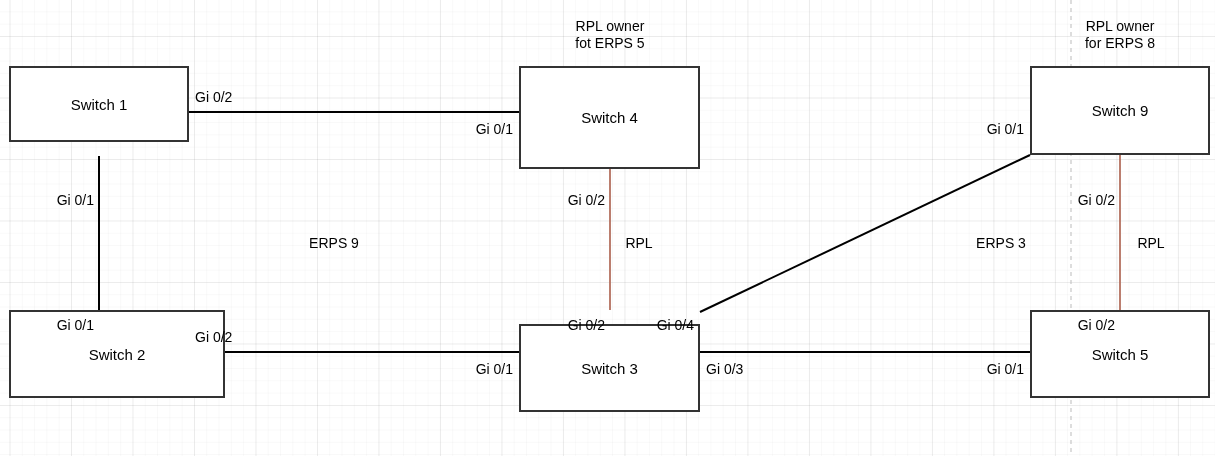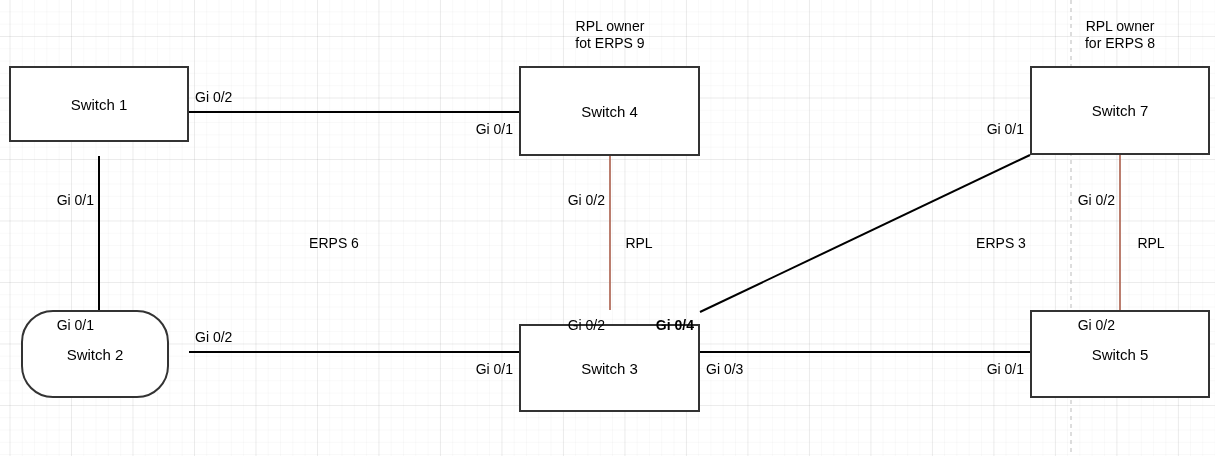--- a/index.html
+++ b/index.html
@@ -75,58 +75,58 @@
       <line x1="610" y1="156" x2="610" y2="310" stroke="#b4705f" stroke-width="1.8"></line>
       <line x1="700" y1="312" x2="1030" y2="155" stroke="#000000" stroke-width="2"></line>
       <line x1="700" y1="352" x2="1030" y2="352" stroke="#000000" stroke-width="2"></line>
       <line x1="1120" y1="155" x2="1120" y2="310" stroke="#b4705f" stroke-width="1.8"></line>
     </svg>
 
   <div id="nodes-layer">
       <div class="node" style="left: 9px; top: 66px; width: 180px; height: 76px; border-color: rgb(51, 51, 51); background: rgb(255, 255, 255);">
         <span>Switch 1</span>
       </div>
-      <div class="node" style="left: 21px; top: 310px; width: 148px; height: 88px; border-color: rgb(51, 51, 51); background: rgb(255, 255, 255); border-radius: 32px;">
+      <div class="node" style="left: 9px; top: 310px; width: 216px; height: 88px; border-color: rgb(51, 51, 51); background: rgb(255, 255, 255);">
         <span>Switch 2</span>
       </div>
       <div class="node" style="left: 519px; top: 324px; width: 181px; height: 88px; border-color: rgb(51, 51, 51); background: rgb(255, 255, 255); justify-content: center;">
         <span>Switch 3</span>
       </div>
-      <div class="node" style="left: 519px; top: 66px; width: 181px; height: 90px; border-color: rgb(51, 51, 51); background: rgb(255, 255, 255);">
+      <div class="node" style="left: 519px; top: 66px; width: 181px; height: 103px; border-color: rgb(51, 51, 51); background: rgb(255, 255, 255);">
         <span>Switch 4</span>
       </div>
       <div class="node" style="left: 1030px; top: 310px; width: 180px; height: 88px; border-color: rgb(51, 51, 51); background: rgb(255, 255, 255); justify-content: center;">
         <span>Switch 5</span>
       </div>
       <div class="node" style="left: 1030px; top: 66px; width: 180px; height: 89px; border-color: rgb(51, 51, 51); background: rgb(255, 255, 255);">
-        <span>Switch 7</span>
+        <span>Switch 9</span>
       </div>
     </div>
   <div id="labels-layer">
       <div class="port-label al-left" style="left: 195px; top: 89px; color: rgb(0, 0, 0);">Gi 0/2</div>
       <div class="port-label al-right" style="left: 513px; top: 89px; color: rgb(0, 0, 0);">Gi 0/1</div>
       <div class="port-label al-right" style="left: 94px; top: 160px; color: rgb(0, 0, 0);">Gi 0/1</div>
       <div class="port-label al-right" style="left: 94px; top: 285px; color: rgb(0, 0, 0);">Gi 0/1</div>
       <div class="port-label al-right" style="left: 605px; top: 160px; color: rgb(0, 0, 0);">Gi 0/2</div>
       <div class="port-label al-right" style="left: 605px; top: 285px; color: rgb(0, 0, 0);">Gi 0/2</div>
       <div class="port-label al-left" style="left: 195px; top: 329px; color: rgb(0, 0, 0);">Gi 0/2</div>
       <div class="port-label al-right" style="left: 513px; top: 329px; color: rgb(0, 0, 0);">Gi 0/1</div>
-      <div class="port-label al-right" style="left: 694px; top: 285px; color: rgb(0, 0, 0); font-weight: bold;">Gi 0/4</div>
+      <div class="port-label al-right" style="left: 694px; top: 285px; color: rgb(0, 0, 0);">Gi 0/4</div>
       <div class="port-label al-right" style="left: 1024px; top: 89px; color: rgb(0, 0, 0);">Gi 0/1</div>
       <div class="port-label al-left" style="left: 706px; top: 361px; color: rgb(0, 0, 0); text-align: center;">Gi 0/3</div>
       <div class="port-label al-right" style="left: 1024px; top: 329px; color: rgb(0, 0, 0);">Gi 0/1</div>
       <div class="port-label al-right" style="left: 1115px; top: 160px; color: rgb(0, 0, 0);">Gi 0/2</div>
       <div class="port-label al-right" style="left: 1115px; top: 285px; color: rgb(0, 0, 0);">Gi 0/2</div>
-      <div class="zone-label al-center" style="left: 334px; top: 235px; color: rgb(0, 0, 0);">ERPS 6</div>
+      <div class="zone-label al-center" style="left: 334px; top: 235px; color: rgb(0, 0, 0);">ERPS 9</div>
       <div class="zone-label al-center" style="left: 639px; top: 235px; color: rgb(0, 0, 0);">RPL</div>
       <div class="zone-label al-center" style="left: 1001px; top: 235px; color: rgb(0, 0, 0);">ERPS 3</div>
       <div class="zone-label al-center" style="left: 1151px; top: 235px; color: rgb(0, 0, 0);">RPL</div>
       <div class="note al-center" style="left: 610px; top: 18px; color: rgb(0, 0, 0);">
         <div>RPL owner</div>
-        <div>fot ERPS 9</div>
+        <div>fot ERPS 5</div>
       </div>
       <div class="note al-center" style="left: 1120px; top: 18px; color: rgb(0, 0, 0);">
         <div>RPL owner</div>
         <div>for ERPS 8</div>
       </div>
     </div>
 
 </div>
 
 </body></html>

